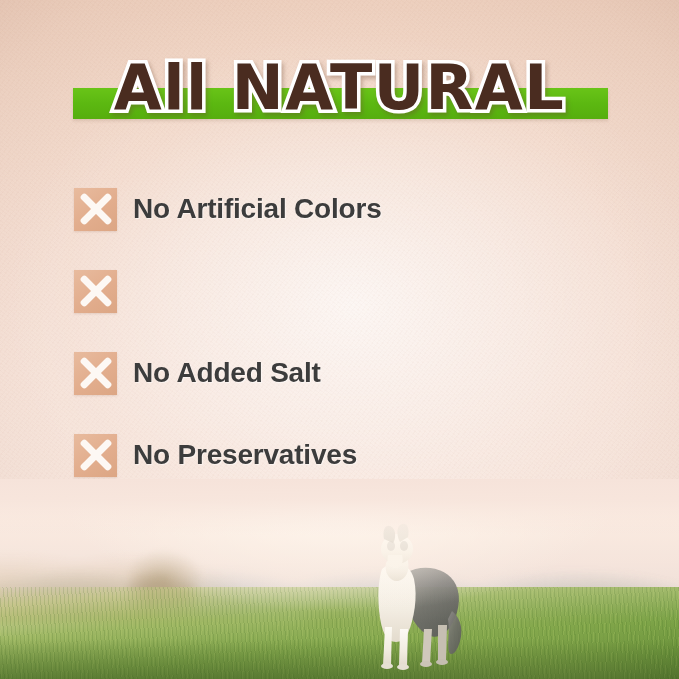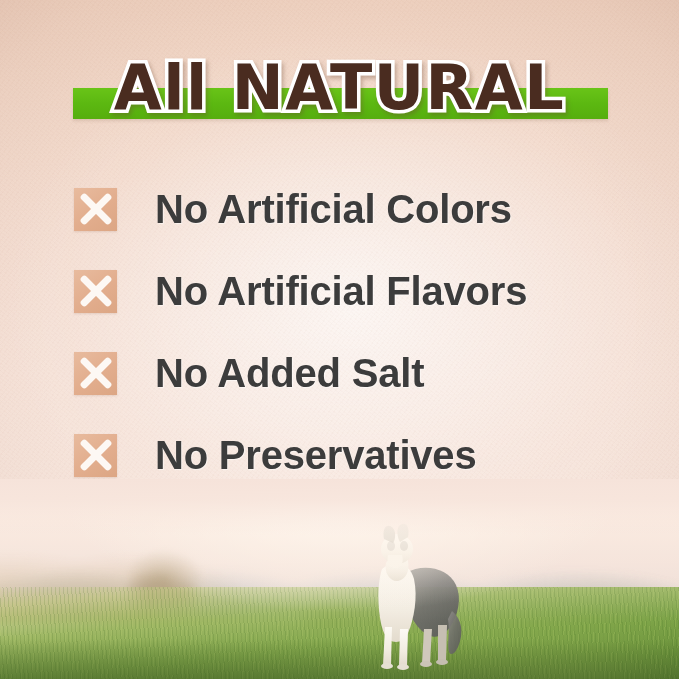--- a/index.html
+++ b/index.html
@@ -135,22 +135,22 @@
     top: 50%;
     width: 7px;
     height: 40px;
     background: #fdf8f4;
     border-radius: 3px;
   }
   .x-box::before { transform: translate(-50%,-50%) rotate(45deg); }
   .x-box::after  { transform: translate(-50%,-50%) rotate(-45deg); }
 
   .claim-label {
-    margin-left: 38px;
-    font-size: 40px;
+    margin-left: 16px;
+    font-size: 28px;
     font-weight: bold;
     color: #3c3c3c;
     letter-spacing: -0.2px;
     white-space: nowrap;
     text-shadow: 1px 1px 1px rgba(255,255,255,0.55);
     font-family: "Liberation Sans", sans-serif;
   }
 
   
   .photo {
@@ -345,21 +345,20 @@
 
   <div class="claims">
 
     <div class="claim-row">
       <span class="x-box"></span>
       <span class="claim-label">No Artificial Colors</span>
     </div>
 
     <div class="claim-row">
       <span class="x-box"></span>
-      <span class="claim-label">No Artificial Flavors</span>
     </div>
 
     <div class="claim-row">
       <span class="x-box"></span>
       <span class="claim-label">No Added Salt</span>
     </div>
 
     <div class="claim-row">
       <span class="x-box"></span>
       <span class="claim-label">No Preservatives</span>

